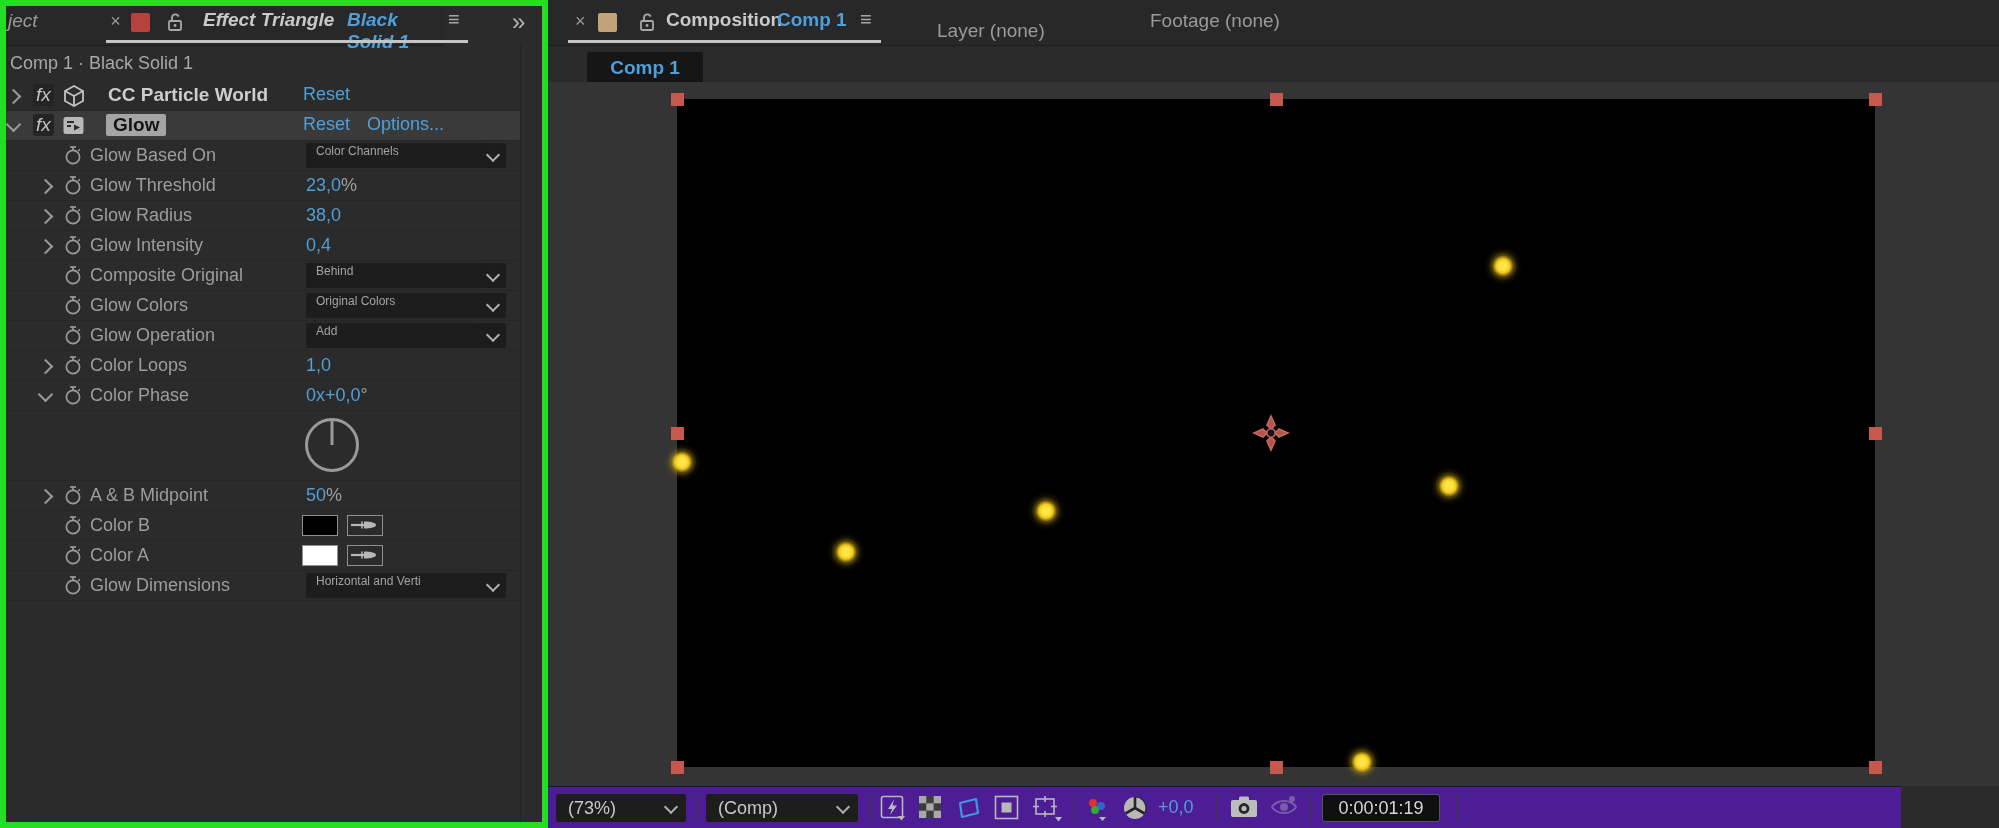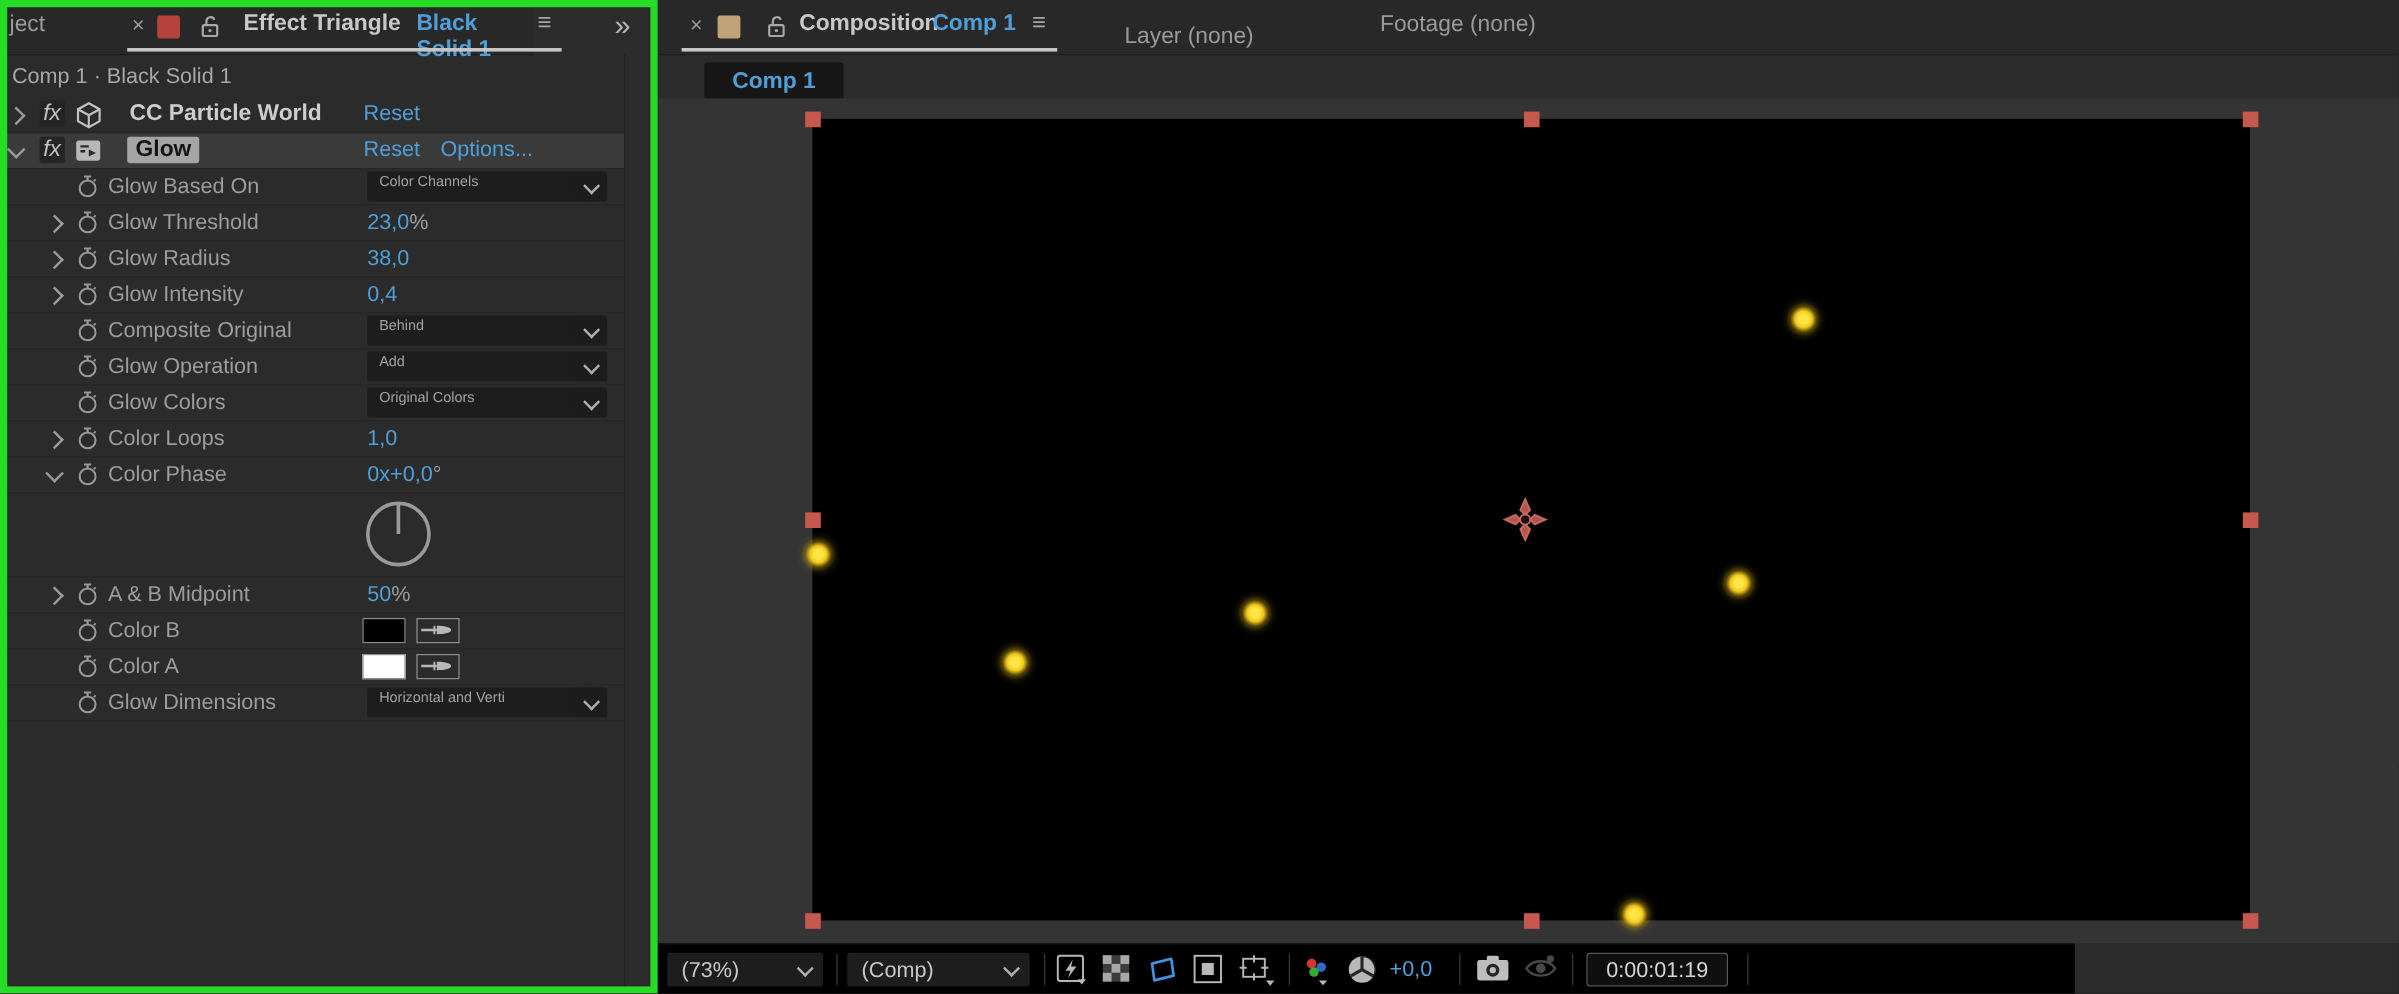--- a/index.html
+++ b/index.html
@@ -5,21 +5,21 @@
   html,body{margin:0;padding:0;background:#222;}
   body{width:1999px;height:828px;position:relative;overflow:hidden;
        font-family:"Liberation Sans","DejaVu Sans",sans-serif;color:#c8c8c8;}
   .abs{position:absolute;}
 
   
   #fx-panel{position:absolute;left:0;top:0;width:548px;height:828px;background:#2b2b2b;}
   #fx-green-border{position:absolute;left:0;top:0;width:548px;height:828px;
        border:6px solid #24dd24;box-sizing:border-box;z-index:60;pointer-events:none;}
   .tabbar{position:absolute;left:0;top:0;height:45px;background:#282828;border-bottom:1px solid #1e1e1e;}
-  #fx-tabbar{width:444px;}
+  #fx-tabbar{width:444px;font-style:italic;}
   .tabtxt{font-size:19px;color:#9a9a9a;}
   .tabtitle{font-size:19px;color:#c9c9c9;font-weight:700;}
   .tabtarget{font-size:19px;color:#4f9fd9;font-weight:700;}
   .closex{font-size:18px;color:#9a9a9a;}
   .chip{width:19px;height:19px;border-radius:2px;}
   .menu-glyph{font-size:20px;color:#a5a5a5;}
   .tab-underline{position:absolute;height:3px;background:#c5c5c5;bottom:2px;}
   #fx-breadcrumb{position:absolute;left:10px;top:45px;height:36px;line-height:36px;
        font-size:18px;color:#a8a8a8;}
 
@@ -58,21 +58,21 @@
   #viewer-tab{position:absolute;left:39px;top:52px;width:116px;height:31px;background:#161616;
        color:#4f9fd9;font-size:19px;font-weight:700;text-align:center;line-height:31px;border-radius:2px;}
   #viewer{position:absolute;left:0;top:82px;width:1451px;height:704px;background:#343434;overflow:hidden;}
   #comp-frame{position:absolute;background:#000;}
   .handle{position:absolute;width:13px;height:13px;background:#c7584e;z-index:5;}
   .particle{position:absolute;width:38px;height:38px;border-radius:50%;z-index:3;
       background:radial-gradient(circle,#ffe545 0 14%,#f0c81c 26%,rgba(185,150,15,.45) 40%,rgba(120,95,10,.15) 55%,transparent 70%);}
   #anchor{position:absolute;z-index:6;}
 
   
-  #comp-toolbar{position:absolute;left:0;top:786px;width:1181px;height:42px;background:#000000;border-top:1px solid #191919;}
+  #comp-toolbar{position:absolute;left:0;top:786px;width:1353px;height:42px;background:#4c1d95;border-top:1px solid #191919;}
   .tbbox{position:absolute;top:7px;height:28px;background:#1d1d1d;border-radius:2px;color:#c8c8c8;
        font-size:18px;line-height:28px;padding-left:12px;box-sizing:border-box;}
   .tbbox .dchev2{position:absolute;right:10px;top:8px;width:8px;height:8px;
        border-right:2px solid #b0b0b0;border-bottom:2px solid #b0b0b0;transform:rotate(45deg);}
   .tbdiv{position:absolute;top:8px;height:26px;width:1px;background:#3a3a3a;}
   .tbicon{position:absolute;top:8px;}
   #tb-exposure{position:absolute;top:10px;font-size:18px;color:#4f9fd9;}
   #tb-timecode{position:absolute;top:7px;height:28px;background:#0f0f0f;border:1px solid #565656;
        border-radius:3px;color:#d6d6d6;font-size:18px;line-height:26px;text-align:center;box-sizing:border-box;}
 </style>
@@ -185,36 +185,36 @@
           <span class="dchev"></span>
         </span>
       </div>
       <div class="row">
         <span class="stopwatch" style="left: 63px;"><svg width="20" height="21" viewBox="0 0 20 21">
             <circle cx="10" cy="12" r="6.6" fill="none" stroke="#9a9a9a" stroke-width="1.7"></circle>
             <line x1="10" y1="2" x2="10" y2="5.4" stroke="#9a9a9a" stroke-width="1.7"></line>
             <line x1="7" y1="2" x2="13" y2="2" stroke="#9a9a9a" stroke-width="1.7"></line>
             <line x1="15.2" y1="6" x2="16.8" y2="4.4" stroke="#9a9a9a" stroke-width="1.5"></line>
           </svg></span>
+        <span class="plabel">Glow Colors</span>
+        <span class="dropdown">
+          <span class="dval">Original Colors</span>
+          <span class="dchev"></span>
+        </span>
+      </div>
+      <div class="row">
+        <span class="stopwatch" style="left: 63px;"><svg width="20" height="21" viewBox="0 0 20 21">
+            <circle cx="10" cy="12" r="6.6" fill="none" stroke="#9a9a9a" stroke-width="1.7"></circle>
+            <line x1="10" y1="2" x2="10" y2="5.4" stroke="#9a9a9a" stroke-width="1.7"></line>
+            <line x1="7" y1="2" x2="13" y2="2" stroke="#9a9a9a" stroke-width="1.7"></line>
+            <line x1="15.2" y1="6" x2="16.8" y2="4.4" stroke="#9a9a9a" stroke-width="1.5"></line>
+          </svg></span>
         <span class="plabel">Glow Operation</span>
         <span class="dropdown">
           <span class="dval">Add</span>
-          <span class="dchev"></span>
-        </span>
-      </div>
-      <div class="row">
-        <span class="stopwatch" style="left: 63px;"><svg width="20" height="21" viewBox="0 0 20 21">
-            <circle cx="10" cy="12" r="6.6" fill="none" stroke="#9a9a9a" stroke-width="1.7"></circle>
-            <line x1="10" y1="2" x2="10" y2="5.4" stroke="#9a9a9a" stroke-width="1.7"></line>
-            <line x1="7" y1="2" x2="13" y2="2" stroke="#9a9a9a" stroke-width="1.7"></line>
-            <line x1="15.2" y1="6" x2="16.8" y2="4.4" stroke="#9a9a9a" stroke-width="1.5"></line>
-          </svg></span>
-        <span class="plabel">Glow Colors</span>
-        <span class="dropdown">
-          <span class="dval">Original Colors</span>
           <span class="dchev"></span>
         </span>
       </div>
       <div class="row">
         <span class="chev right" style="left: 40px;"></span>
         <span class="stopwatch" style="left: 63px;"><svg width="20" height="21" viewBox="0 0 20 21">
             <circle cx="10" cy="12" r="6.6" fill="none" stroke="#9a9a9a" stroke-width="1.7"></circle>
             <line x1="10" y1="2" x2="10" y2="5.4" stroke="#9a9a9a" stroke-width="1.7"></line>
             <line x1="7" y1="2" x2="13" y2="2" stroke="#9a9a9a" stroke-width="1.7"></line>
             <line x1="15.2" y1="6" x2="16.8" y2="4.4" stroke="#9a9a9a" stroke-width="1.5"></line>

